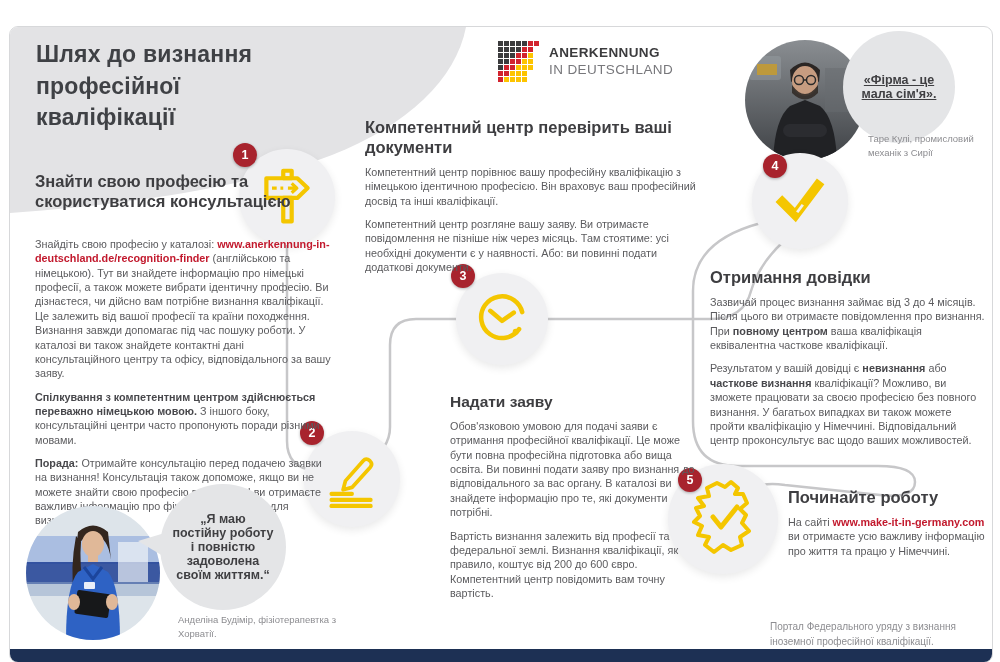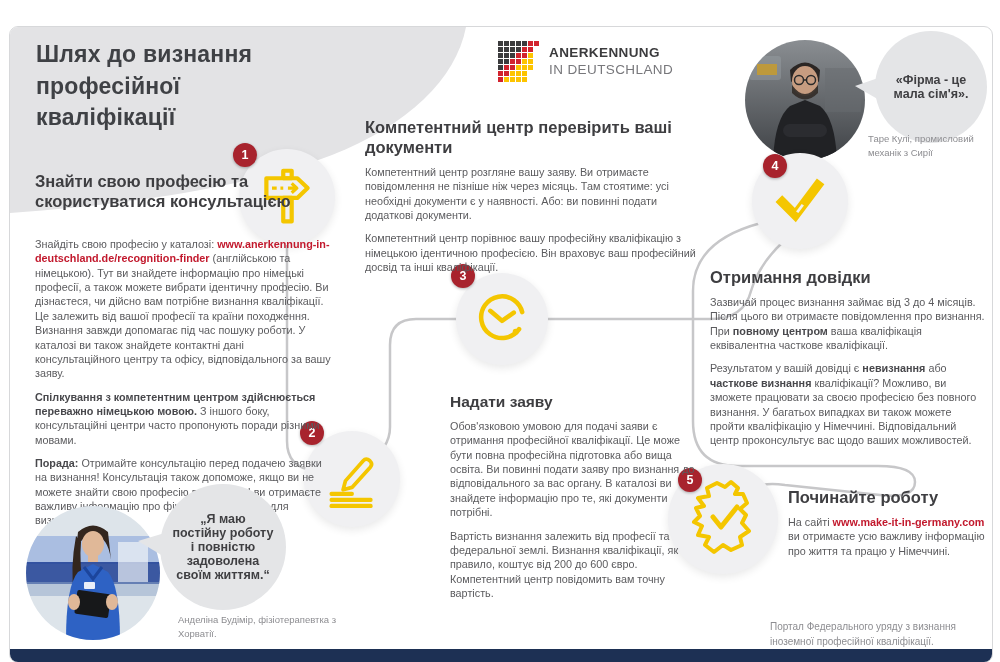--- a/index.html
+++ b/index.html
@@ -134,21 +134,21 @@
       <path d="M47,45 Q60,63 73,45 L73,53 Q60,66 47,53 Z" fill="#332c28" opacity=".9"></path>
       <circle cx="54" cy="40" r="4.5" fill="none" stroke="#2a2a2a" stroke-width="1.5"></circle>
       <circle cx="66" cy="40" r="4.5" fill="none" stroke="#2a2a2a" stroke-width="1.5"></circle>
       <path d="M58.5,40 H61.5" stroke="#2a2a2a" stroke-width="1.5"></path>
       <path d="M28,120 Q30,78 45,66 L60,60 L75,66 Q90,78 92,120 Z" fill="#212225"></path>
       <rect x="38" y="84" width="44" height="13" rx="6.5" fill="#2b2c30"></rect>
     </svg>
   </div>
 
   <div class="tail" style="left:845px;top:50px;border-top:9px solid transparent;border-bottom:15px solid transparent;border-right:26px solid #e4e5e7;"></div>
-  <div class="bubble" style="left:865px;top:4px;width:112px;height:112px;font-size:12.5px;padding:0 13px;box-sizing:border-box;">
+  <div class="bubble" style="left:833px;top:4px;width:112px;height:112px;font-size:12.5px;padding:0 13px;box-sizing:border-box;text-decoration:underline;">
     <span>«Фірма - це мала сім'я».</span>
   </div>
   <div class="abs caption" style="left:858px;top:105px;width:125px;">Таре Кулі, промисловий механік з Сирії</div>
 
   <div class="circle" style="left:229px;top:122px;width:96px;height:96px;">
     <svg width="60" height="60" viewBox="0 0 64 64">
       <g fill="none" stroke="#f4c600" stroke-width="4.5" stroke-linejoin="round">
         <rect x="28" y="4" width="9" height="8"></rect>
         <path d="M10,12 H43 L54,22.5 L43,33 H10 Z"></path>
         <rect x="28" y="33" width="9" height="25"></rect>
@@ -193,22 +193,22 @@
 
   <div class="abs h h17" style="left:25px;top:144px;width:280px;">Знайти свою професію та скористуватися консультацією</div>
   <div class="abs body" style="left:25px;top:210px;width:296px;">
     <p class="para"><span>Знайдіть свою професію у каталозі: </span><span class="red">www.anerkennung-in-deutschland.de/recognition-finder</span><span> (англійською та німецькою). Тут ви знайдете інформацію про німецькі професії, а також можете вибрати ідентичну професію. Ви дізнаєтеся, чи дійсно вам потрібне визнання кваліфікації. Це залежить від вашої професії та країни походження. Визнання завжди допомагає під час пошуку роботи. У каталозі ви також знайдете контактні дані консультаційного центру та офісу, відповідального за вашу заяву.</span></p>
     <p class="para"><span class="b">Спілкування з компетентним центром здійснюється переважно німецькою мовою.</span><span> З іншого боку, консультаційні центри часто пропонують поради різними мовами.</span></p>
     <p class="para"><span class="b">Порада:</span><span> Отримайте консультацію перед подачею заявки на визнання! Консультація також допоможе, якщо ви не можете знайти свою професію в каталозі. І ви отримаєте важливу інформацію про фінансову підтримку для визнання.</span></p>
   </div>
 
   <div class="abs h h17" style="left:355px;top:90px;width:320px;">Компетентний центр перевірить ваші документи</div>
   <div class="abs body" style="left:355px;top:138px;width:335px;">
+    <p class="para"><span>Компетентний центр порівнює вашу професійну кваліфікацію з німецькою ідентичною професією. Він враховує ваш професійний досвід та інші кваліфікації.</span></p>
     <p class="para"><span>Компетентний центр розгляне вашу заяву. Ви отримаєте повідомлення не пізніше ніж через місяць. Там стоятиме: усі необхідні документи є у наявності. Або: ви повинні подати додаткові документи.</span></p>
-    <p class="para"><span>Компетентний центр порівнює вашу професійну кваліфікацію з німецькою ідентичною професією. Він враховує ваш професійний досвід та інші кваліфікації.</span></p>
   </div>
 
   <div class="abs h h16" style="left:440px;top:366px;width:260px;">Надати заяву</div>
   <div class="abs body" style="left:440px;top:392px;width:245px;">
     <p class="para"><span>Обов'язковою умовою для подачі заяви є отримання професійної кваліфікації. Це може бути повна професійна підготовка або вища освіта. Ви повинні подати заяву про визнання до відповідального за вас органу. В каталозі ви знайдете інформацію про те, які документи потрібні.</span></p>
     <p class="para"><span>Вартість визнання залежить від професії та федеральної землі. Визнання кваліфікації, як правило, коштує від 200 до 600 євро. Компетентний центр повідомить вам точну вартість.</span></p>
   </div>
 
   <div class="abs h h17" style="left:700px;top:240px;width:280px;">Отримання довідки</div>
   <div class="abs body" style="left:700px;top:268px;width:278px;">

